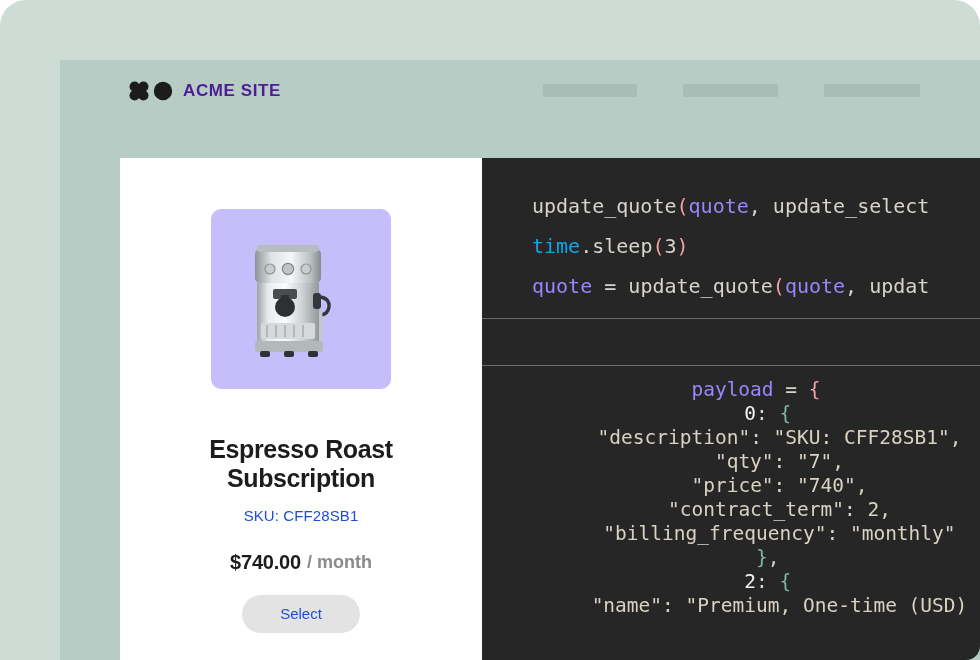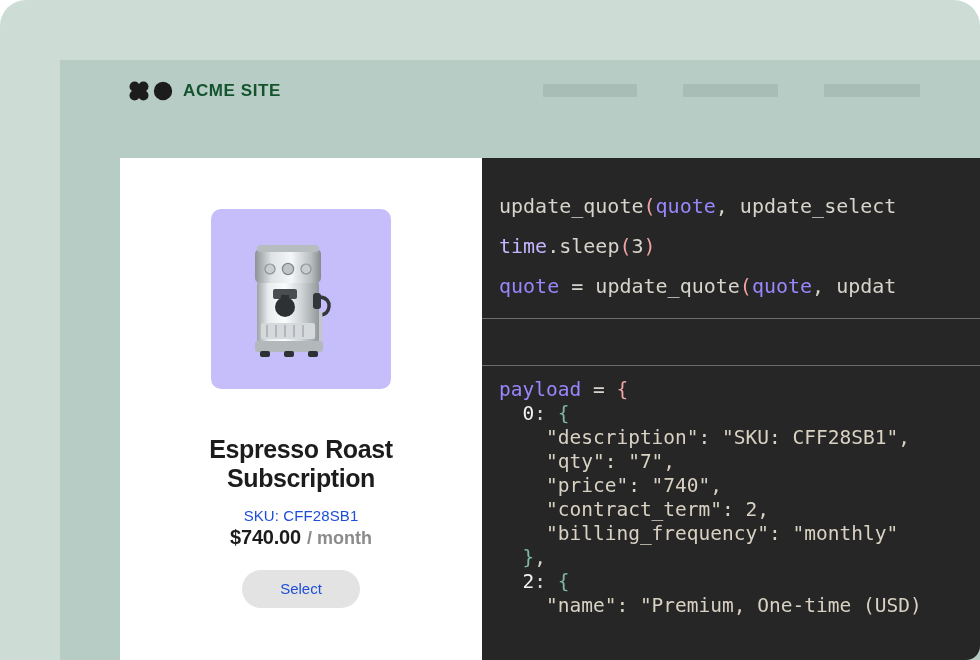--- a/index.html
+++ b/index.html
@@ -54,21 +54,21 @@
   #brand .logo-mark {
     display: flex;
     align-items: center;
     gap: 3px;
     line-height: 0;
   }
   #brand .brand-name {
     font-size: 17px;
     font-weight: bold;
     letter-spacing: 0.6px;
-    color: #14532d;
+    color: #4c1d95;
     white-space: nowrap;
   }
 
   #nav-placeholders {
     position: absolute;
     right: 60px;
     top: 24px;
     display: flex;
     gap: 46px;
   }
@@ -122,23 +122,23 @@
     letter-spacing: -0.4px;
     color: #1c1c1c;
   }
   #product-sku {
     margin-top: 13px;
     font-size: 15px;
     color: #1d4ed8;
     letter-spacing: 0.1px;
   }
   #price-row {
-    margin-top: 2px;
-    display: flex;
-    align-items: flex-end;
+    margin-top: 27px;
+    display: flex;
+    align-items: center;
     gap: 6px;
   }
   #price-amount {
     font-size: 20px;
     font-weight: bold;
     color: #1c1c1c;
     letter-spacing: -0.2px;
   }
   #price-period {
     font-size: 18px;
@@ -164,39 +164,41 @@
     background: #262626;
     border-radius: 0 0 14px 0;
     position: relative;
     overflow: hidden;
     font-family: "DejaVu Sans Mono", monospace;
     font-size: 20px;
     line-height: 40px;
     color: #d8d4cb;
   }
   .code-block {
-    padding: 28px 0 12px 17px;
+    padding: 28px 0 12px 30px;
     white-space: pre;
+    margin-left: 20px;
   }
   .code-block.second {
     padding-top: 12px;
     line-height: 24px;
     font-size: 19.5px;
+    text-align: center;
   }
   .code-divider {
     height: 1px;
     background: #6d6d6d;
   }
   .code-spacer { height: 46px; }
 
   
   .t-plain   { color: #d8d4cb; }
   .t-var     { color: #9a86fd; }
   .t-paren   { color: #f0a3a3; }
-  .t-module  { color: #c4b5fd; }
+  .t-module  { color: #0ea5e9; }
   .t-brace   { color: #f0a3a3; }
   .t-brace-g { color: #7fb8a0; }
   .t-str     { color: #d9d2c3; }
   .t-white   { color: #f2f2f2; }
 </style>
 </head>
 <body>
 
 <div id="screen">
 

